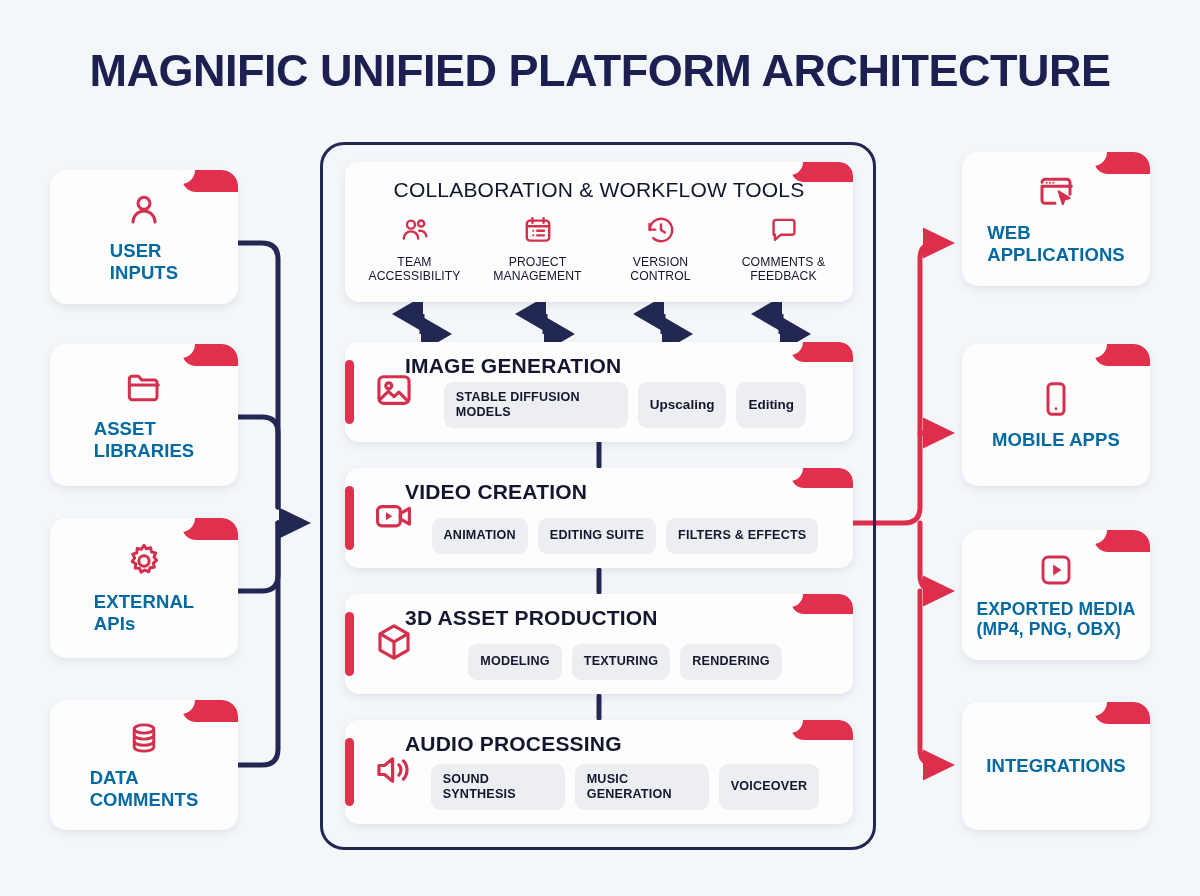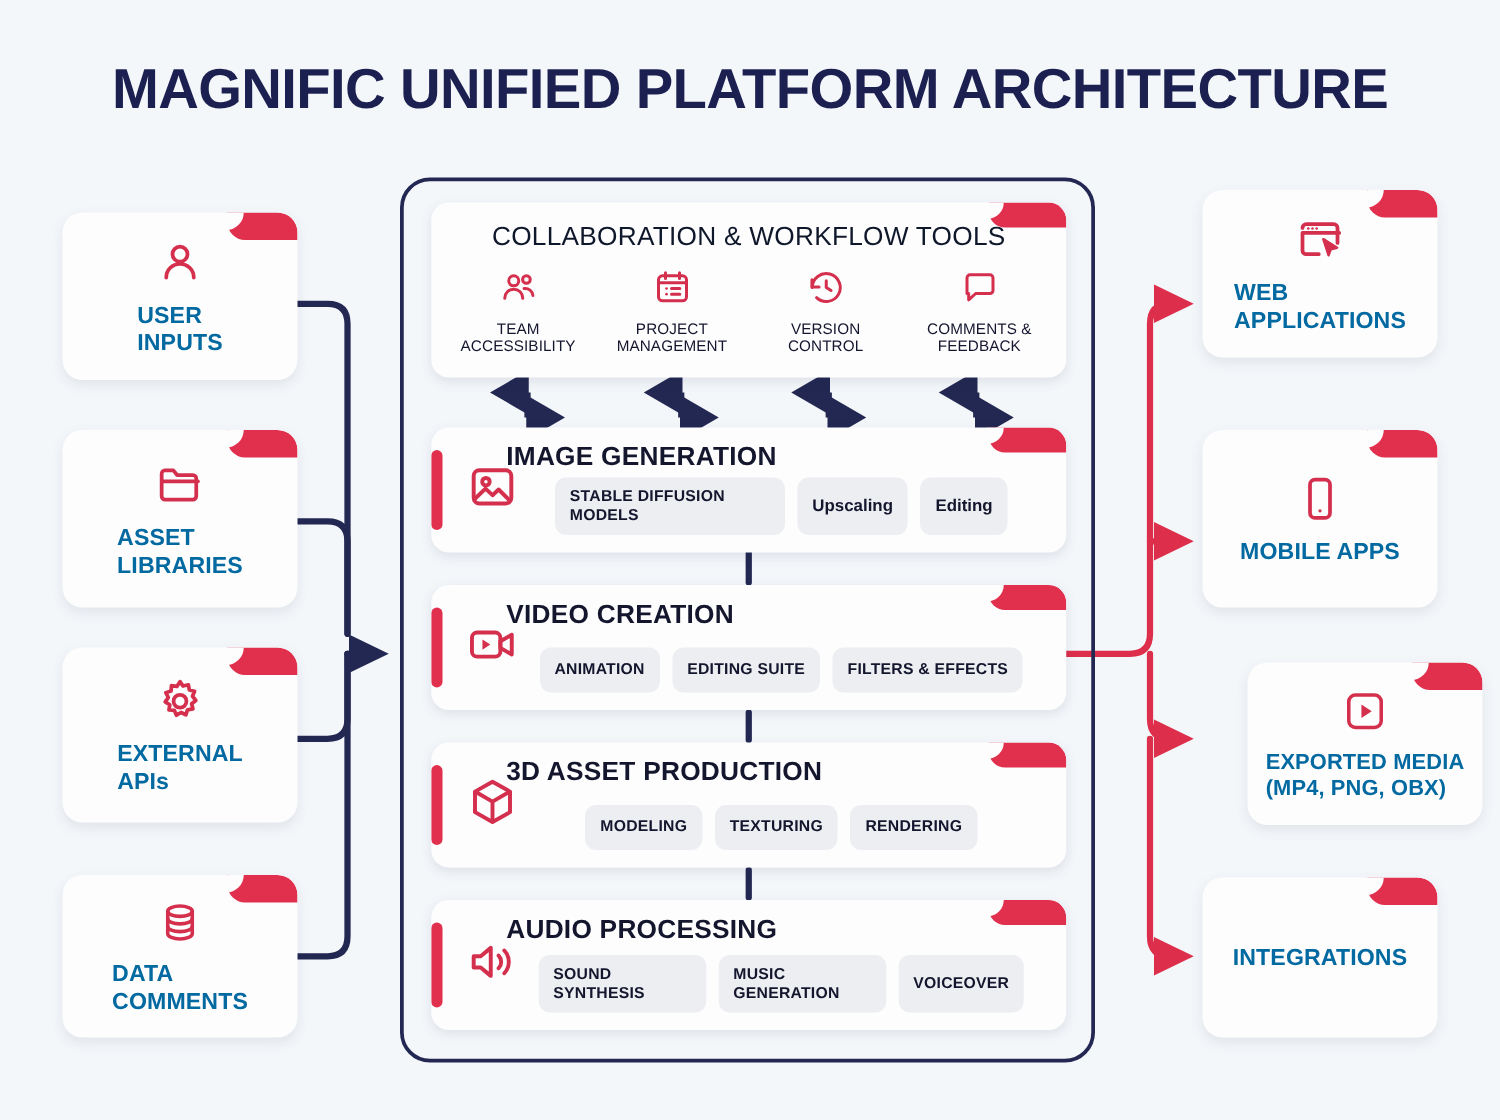--- a/index.html
+++ b/index.html
@@ -425,21 +425,21 @@
           <rect x="7.2" y="2.8" width="9.6" height="18.4" rx="2.4"></rect>
           <circle cx="12" cy="17.8" r=".8" fill="currentColor" stroke="none"></circle>
         </svg>
       </span>
       <div class="card-label">
         <div>MOBILE APPS</div>
       </div>
     </div>
   </div>
 
-  <div class="card" style="left:962px;top:530px;width:188px;height:130px;margin-left:36px;">
+  <div class="card" style="left:962px;top:530px;width:188px;height:130px;">
     <div class="fold"></div>
     <div class="card-inner">
       <span class="ico">
         <svg width="38" height="38" viewBox="0 0 24 24" fill="none" stroke="currentColor" stroke-width="1.8" stroke-linecap="round" stroke-linejoin="round">
           <rect x="3.8" y="3.8" width="16.4" height="16.4" rx="3.4"></rect>
           <path d="M10.2 8.6l5.2 3.4-5.2 3.4z" fill="currentColor" stroke="none"></path>
         </svg>
       </span>
       <div class="card-label small">
         <div>EXPORTED MEDIA</div>

